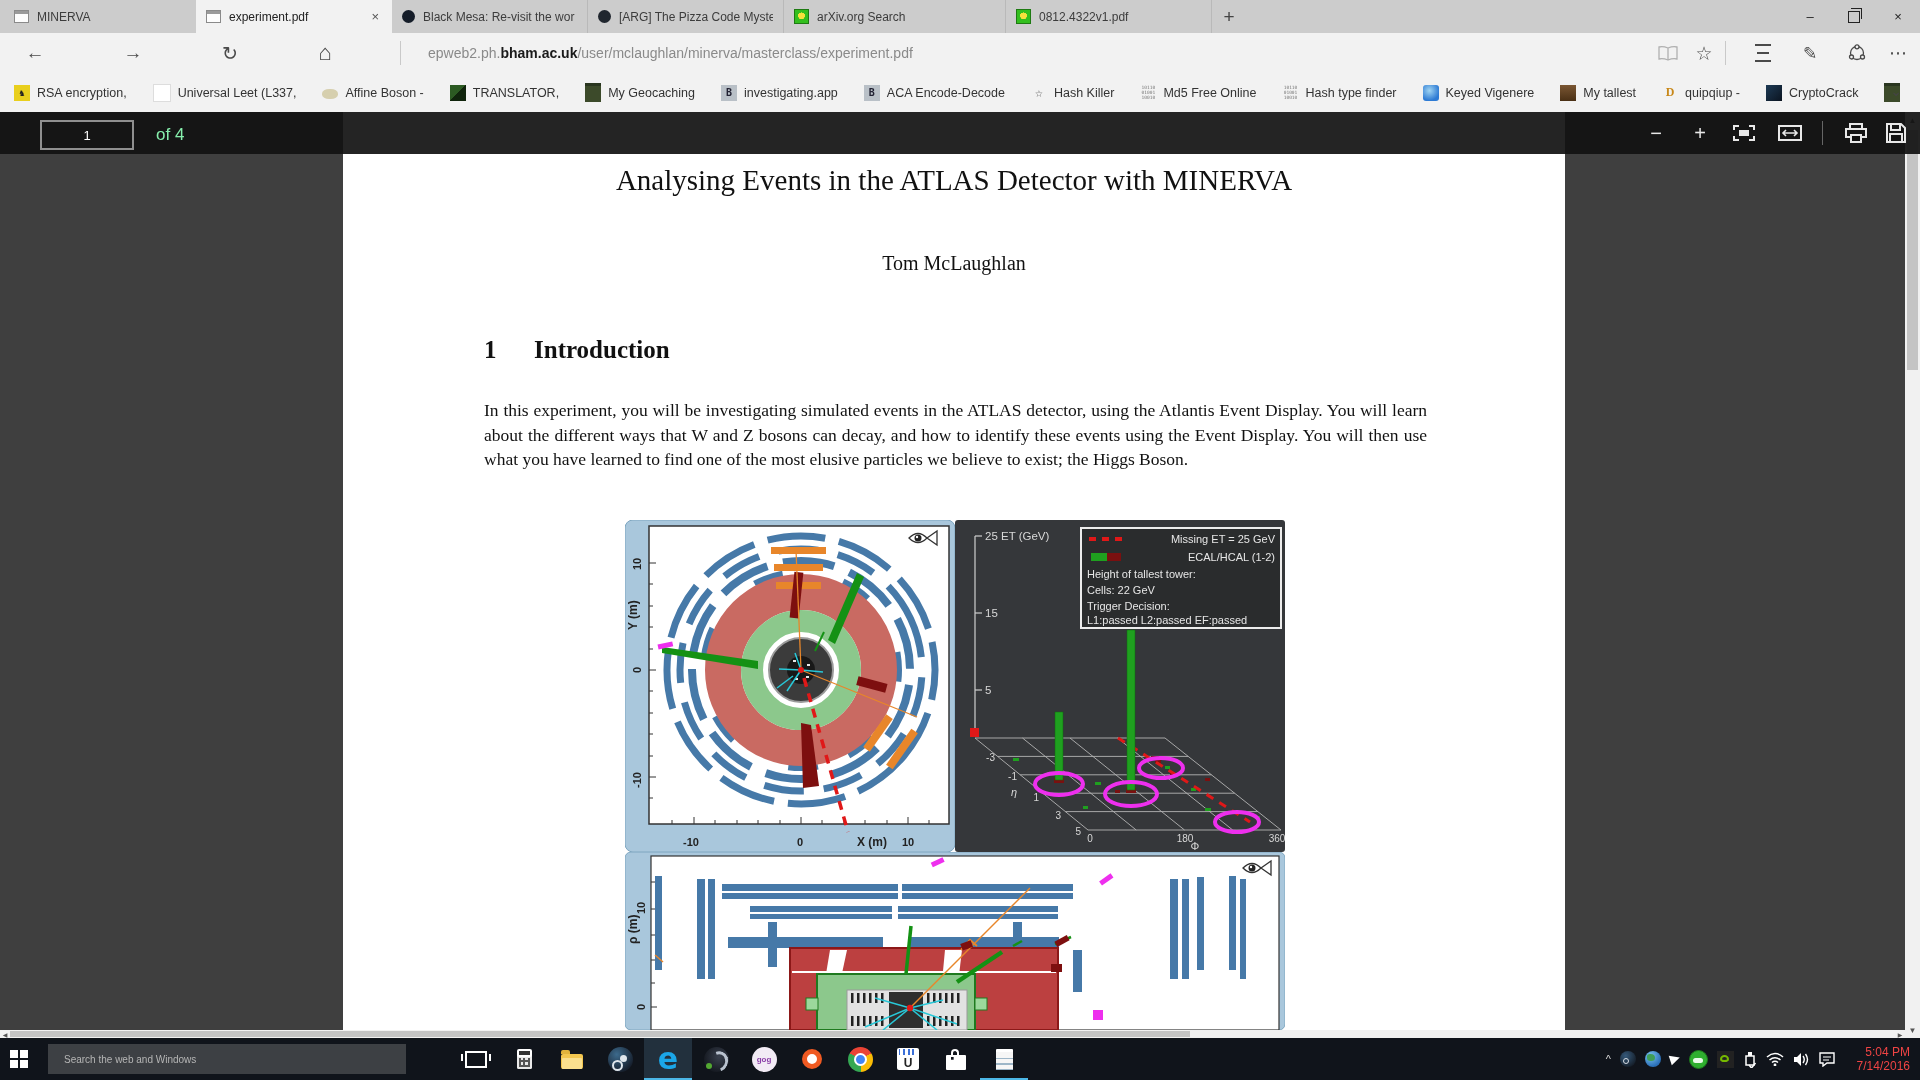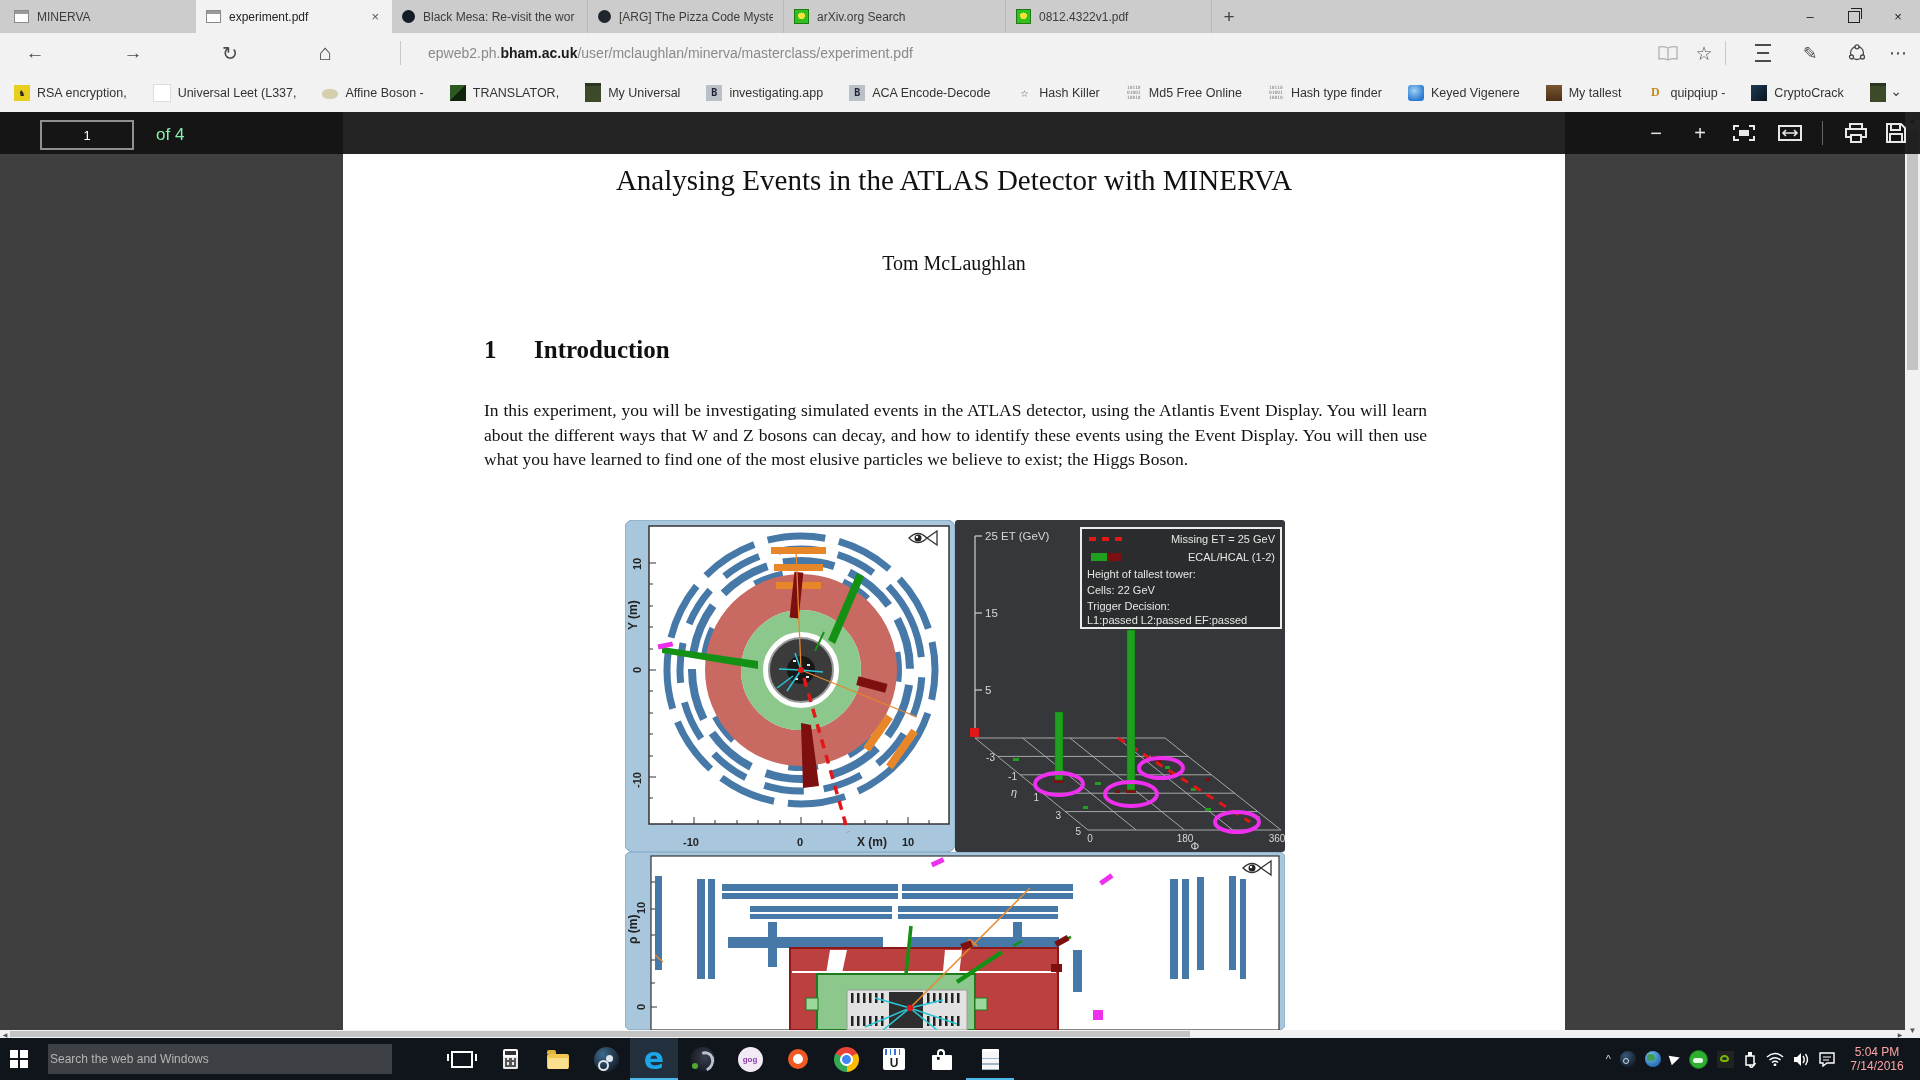--- a/index.html
+++ b/index.html
@@ -84,27 +84,27 @@
   .harrow{position:absolute;top:0;width:10px;height:8px;font-size:6px;color:#555;
     display:flex;align-items:center;justify-content:center;}
 
   
   #taskbar{position:absolute;left:0;top:1038px;width:1920px;height:42px;background:#10141b;
     display:flex;align-items:stretch;}
   #startbtn{width:48px;display:flex;align-items:center;justify-content:center;}
   .winflag{width:8px;height:8px;background:#fff;box-shadow:10px 0 0 #fff,0 10px 0 #fff,10px 10px 0 #fff;
     margin:-10px 10px 0 -10px;}
   #tsearch{width:340px;margin:6px 0;background:#3d4044;border:none;color:#bef264;
-    font-size:12px;padding-left:2px;font-family:"Liberation Sans",sans-serif;}
+    font-size:10px;padding-left:16px;font-family:"Liberation Sans",sans-serif;}
   #tsearch::placeholder{color:#b5b5b5;opacity:1;}
   .tbcell{width:48px;display:flex;align-items:center;justify-content:center;position:relative;}
   .tbcell.activeapp{background:#22303d;box-shadow:inset 0 -2px 0 #4cb8e8;}
   .tbcell.runningapp{box-shadow:inset 0 -2px 0 #4cb8e8;}
   #trayarea{margin-left:auto;display:flex;align-items:center;gap:9px;padding-right:10px;}
-  #clock{color:#fca5a5;font-size:12px;line-height:14px;text-align:center;width:66px;}
+  #clock{color:#ef4444;font-size:12px;line-height:14px;text-align:right;width:66px;}
 
   
   .ic-taskview{width:18px;height:13px;border:2px solid #fff;position:relative;}
   .ic-taskview:before,.ic-taskview:after{content:"";position:absolute;top:1px;width:2px;height:7px;background:#fff;}
   .ic-taskview:before{left:-6px;} .ic-taskview:after{right:-6px;}
   .ic-calc{width:15px;height:20px;background:#fff;border-radius:2px;
     box-shadow:inset 0 -12px 0 #e9e9e9;position:relative;}
   .ic-calc:before{content:"";position:absolute;left:2px;top:2px;width:11px;height:4px;background:#333;}
   .ic-calc:after{content:"";position:absolute;left:2px;top:9px;width:11px;height:9px;
     background:repeating-linear-gradient(90deg,#555 0 2px,transparent 2px 4.5px),
@@ -268,21 +268,21 @@
     <div class="favit">
         <span class="fav-ic" style="background:#d6cfae;border-radius:45%;height:10px;margin-top:3px"></span>
         <span>Affine Boson -</span>
       </div>
     <div class="favit">
         <span class="fav-ic" style="background:linear-gradient(135deg,#2c5a22 50%,#10240c 50%)"></span>
         <span>TRANSLATOR,</span>
       </div>
     <div class="favit">
         <span class="fav-ic" style="background:#3c4a2a;border-top:3px solid #2a3620"></span>
-        <span>My Universal</span>
+        <span>My Geocaching</span>
       </div>
     <div class="favit">
         <span class="fav-ic" style="background:#b9c0c7;color:#223;font-size:10px;font-weight:bold">B</span>
         <span>investigating.app</span>
       </div>
     <div class="favit">
         <span class="fav-ic" style="background:#b9c0c7;color:#223;font-size:10px;font-weight:bold">B</span>
         <span>ACA Encode-Decode</span>
       </div>
     <div class="favit">

